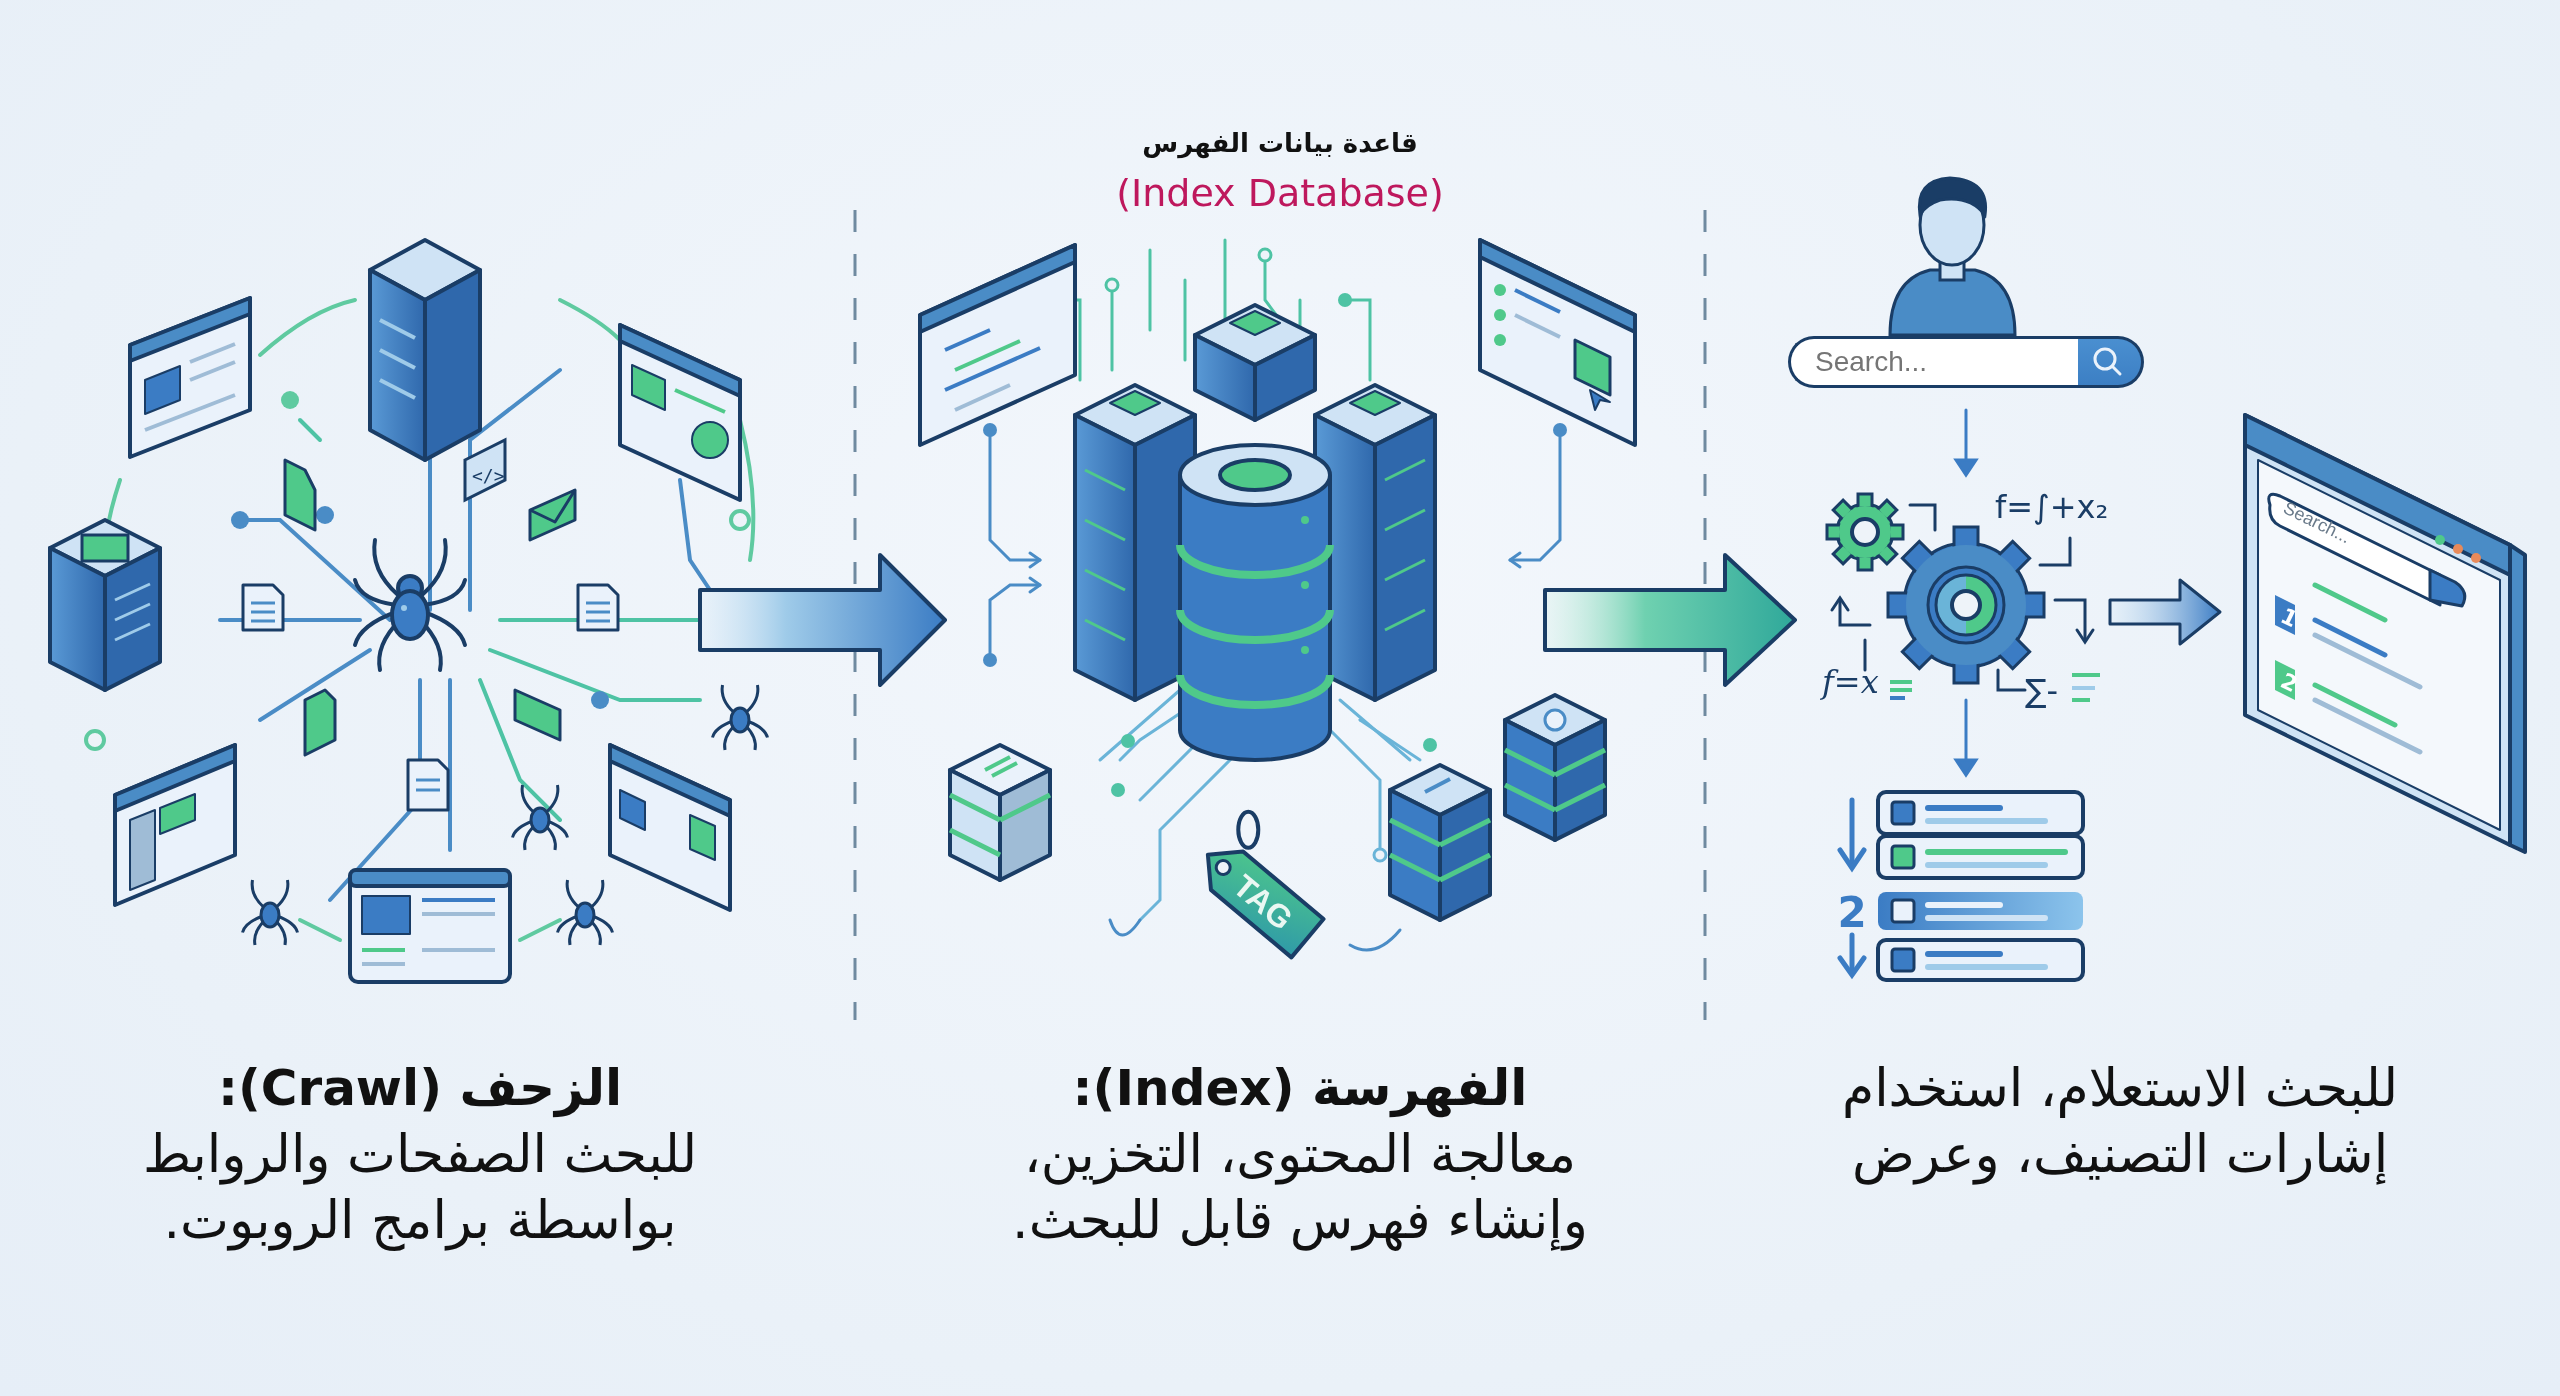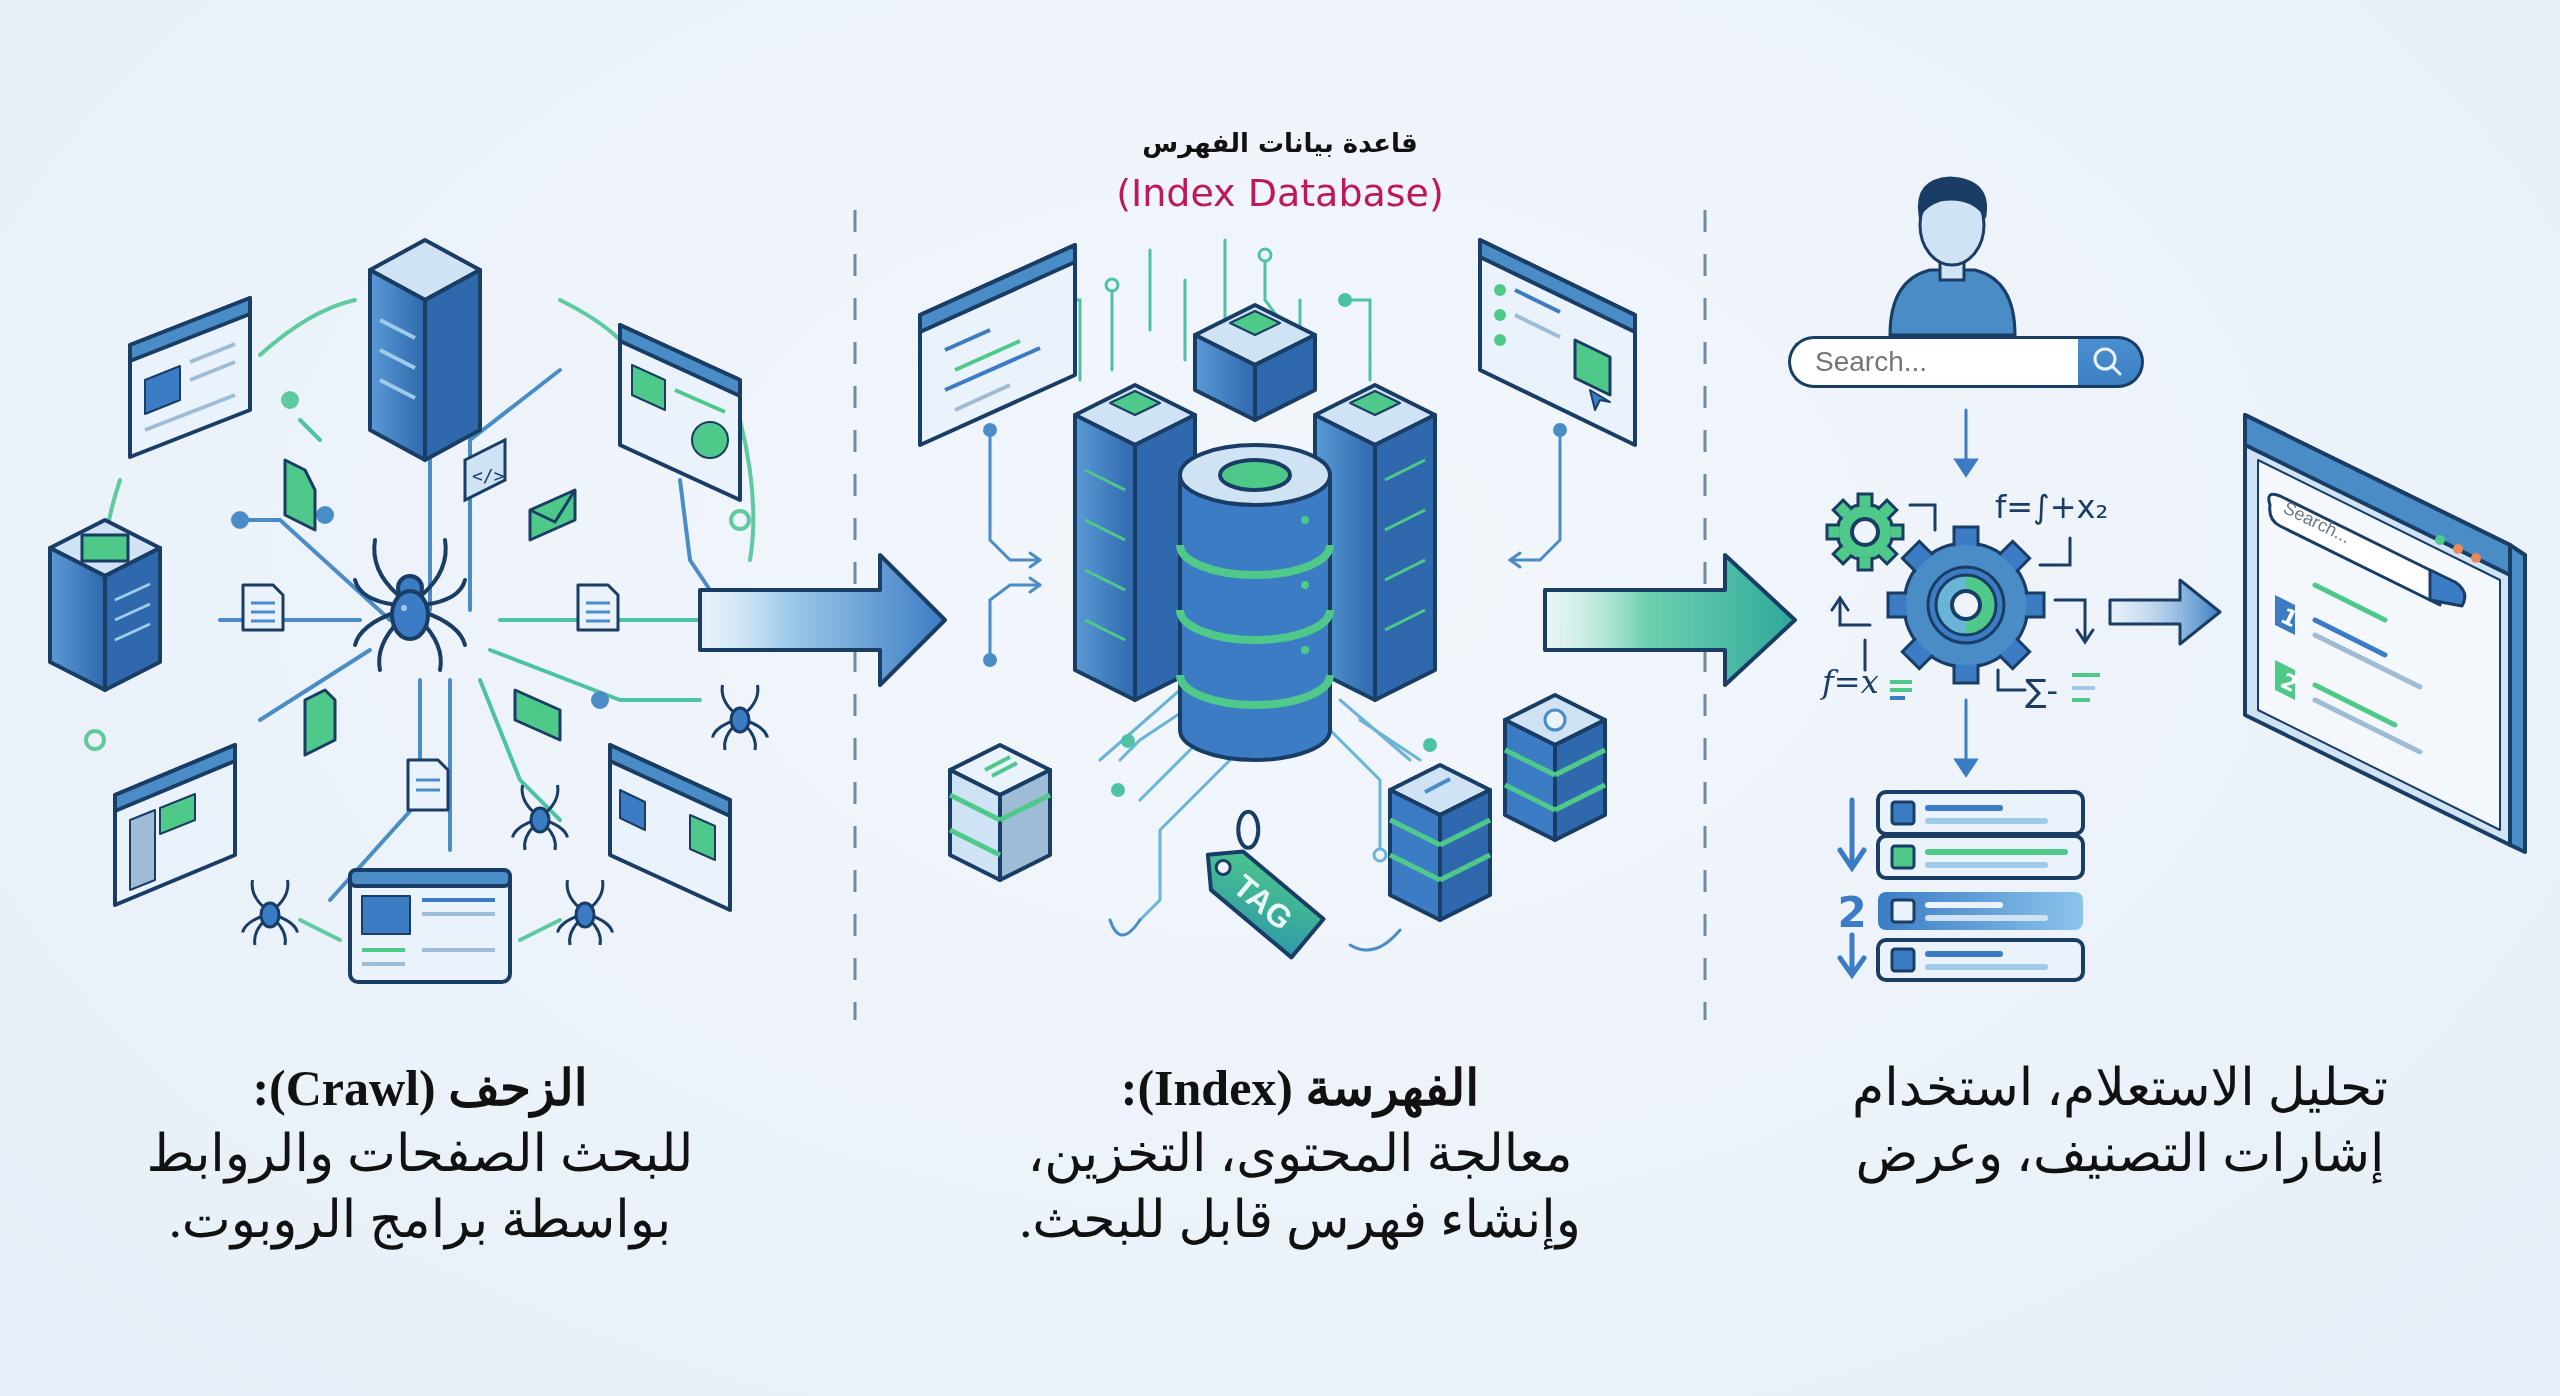--- a/index.html
+++ b/index.html
@@ -2,21 +2,21 @@
 <html><head>
 <meta charset="utf-8">
 <style>
   html,body{margin:0;padding:0;}
   body{width:2560px;height:1396px;overflow:hidden;background:#eef3f9;position:relative;font-family:"DejaVu Sans","Liberation Sans",sans-serif;color:#111;}
   #bg{position:absolute;left:0;top:0;width:2560px;height:1396px;background:radial-gradient(ellipse at 50% 40%,#f3f7fc 0%,#eaf1f8 70%,#e6eef7 100%);}
   svg.art{position:absolute;left:0;top:0;}
   .txt{position:absolute;text-align:center;direction:rtl;}
   .db-title{left:1000px;top:118px;width:560px;font-weight:bold;font-size:26px;line-height:50px;}
   .db-sub{left:1000px;top:170px;width:560px;font-size:38px;line-height:46px;direction:ltr;color:#be185d;}
-  .step{width:760px;font-family:Liberation Serif, serif;}
+  .step{width:760px;}
   .step .h{font-weight:bold;font-size:50px;line-height:66px;}
   .step .b{font-size:52px;line-height:66px;}
   .step-crawl{left:40px;top:1055px;}
   .step-index{left:920px;top:1055px;}
   .step-rank{left:1740px;top:1055px;}
   .search-input{position:absolute;left:1788px;top:336px;width:290px;height:52px;border:3px solid #1a3d66;border-right:none;border-radius:28px 0 0 28px;background:#fff;box-sizing:border-box;padding-left:24px;font-size:28px;color:#6a7a8a;font-family:"Liberation Sans",sans-serif;outline:none;}
   .search-btn{position:absolute;left:2078px;top:336px;width:66px;height:52px;border:3px solid #1a3d66;border-left:none;border-radius:0 28px 28px 0;background:linear-gradient(#4a8fd0,#3c7fc4);box-sizing:border-box;cursor:pointer;}
 </style>
 </head>
 <body>
@@ -513,15 +513,15 @@
   <div class="h">الزحف (Crawl):</div>
   <div class="b">للبحث الصفحات والروابط</div>
   <div class="b">بواسطة برامج الروبوت.</div>
 </div>
 <div class="txt step step-index">
   <div class="h">الفهرسة (Index):</div>
   <div class="b">معالجة المحتوى، التخزين،</div>
   <div class="b">وإنشاء فهرس قابل للبحث.</div>
 </div>
 <div class="txt step step-rank">
-  <div class="b">تحليل الاستعلام، استخدام</div>
+  <div class="b">للبحث الاستعلام، استخدام</div>
   <div class="b">إشارات التصنيف، وعرض</div>
 </div>
 
 </body></html>

